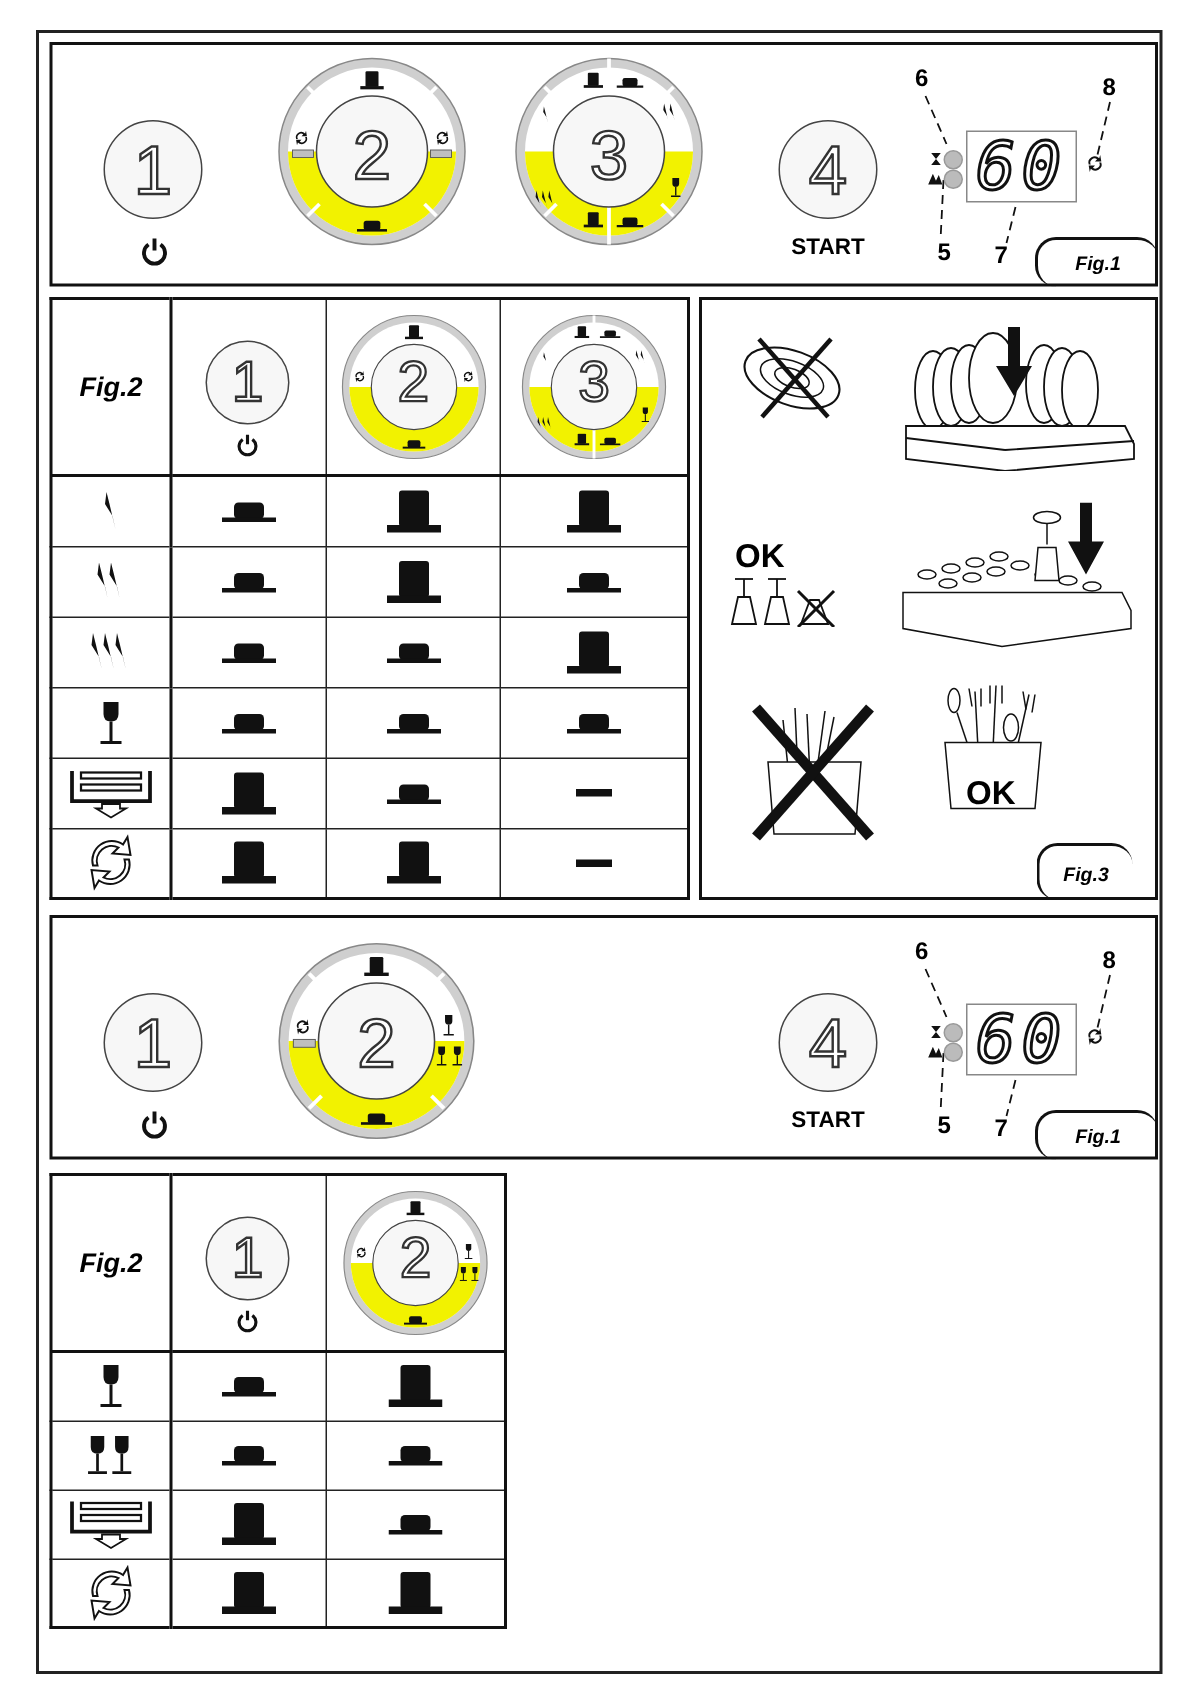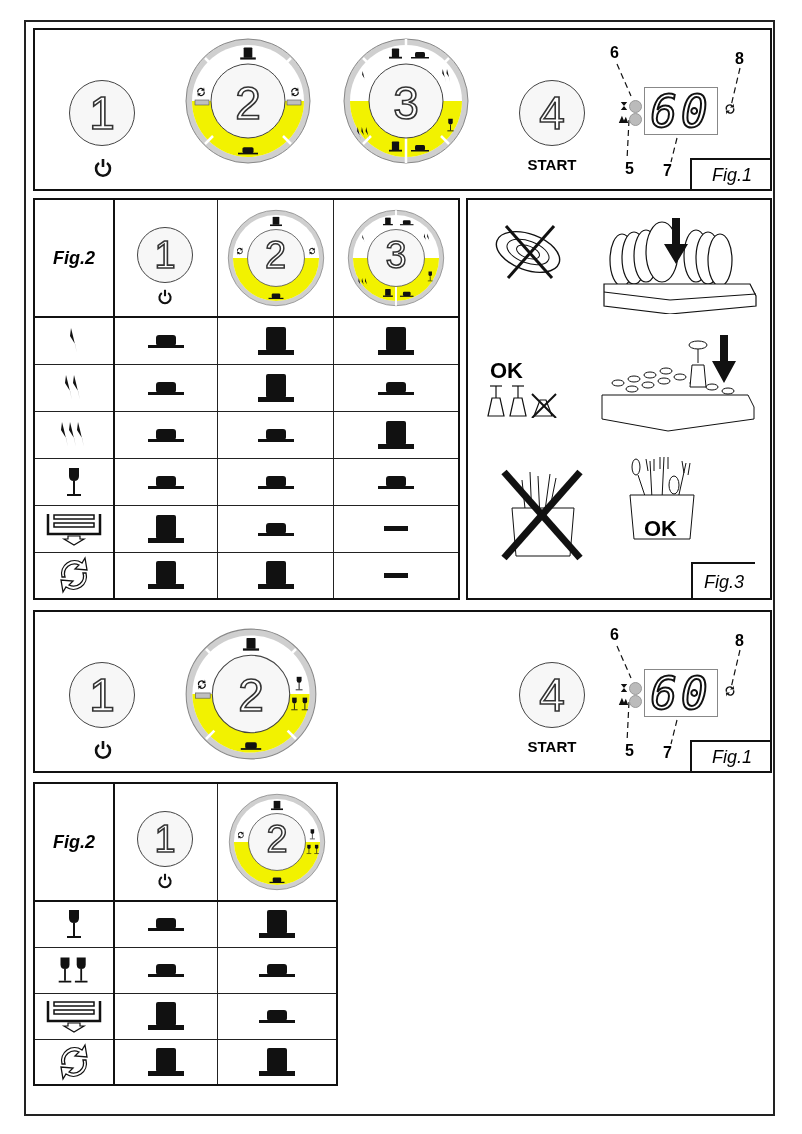--- a/index.html
+++ b/index.html
@@ -1,20 +1,20 @@
 <!DOCTYPE html>
 <html><head>
 <meta charset="utf-8">
 <style>
   html,body{margin:0;padding:0;background:#fff;}
   body{width:802px;height:1134px;position:relative;overflow:hidden;font-family:"Liberation Sans",sans-serif;color:#000;}
   .abs{position:absolute;}
   .frame-outer{left:24px;top:20px;width:751px;height:1096px;border:2px solid #222;box-sizing:border-box;}
   .panel{position:absolute;border:2px solid #111;box-sizing:border-box;background:#fff;}
-  .figlabel{position:absolute;border-left:2px solid #111;border-top:2px solid #111;box-sizing:border-box;font-weight:normal;font-style:italic;font-size:18px;display:flex;align-items:center;justify-content:center;}
+  .figlabel{position:absolute;border-left:2px solid #111;border-top:2px solid #111;box-sizing:border-box;font-weight:bold;font-style:italic;font-size:13px;display:flex;align-items:center;justify-content:center;border-radius:14px;}
   .btn{position:absolute;border:1.5px solid #444;border-radius:50%;background:#f7f7f7;box-sizing:border-box;display:flex;align-items:center;justify-content:center;}
   .btn .num{font-size:46px;color:#fff;-webkit-text-stroke:1.6px #333;font-family:"Liberation Sans",sans-serif;line-height:1;}
   .cap{position:absolute;font-weight:bold;font-size:15px;text-align:center;}
   .lbl{position:absolute;font-weight:bold;font-size:16px;}
   .display{position:absolute;border:1.5px solid #888;background:#fff;box-sizing:border-box;font-family:"DejaVu Sans Mono",monospace;font-style:italic;font-size:44px;color:#fff;-webkit-text-stroke:2px #111;display:flex;align-items:center;justify-content:center;letter-spacing:4px;}
   .led{position:absolute;width:11px;height:11px;border-radius:50%;background:#bbb;border:1px solid #999;}
   table.fig2{position:absolute;border-collapse:collapse;background:#fff;}
   table.fig2 td{border:1.2px solid #222;text-align:center;vertical-align:middle;padding:0;}
   table.fig2{border:2px solid #111;padding-left:15px;}
   table.fig2 td.first{border-right:2px solid #111;}

